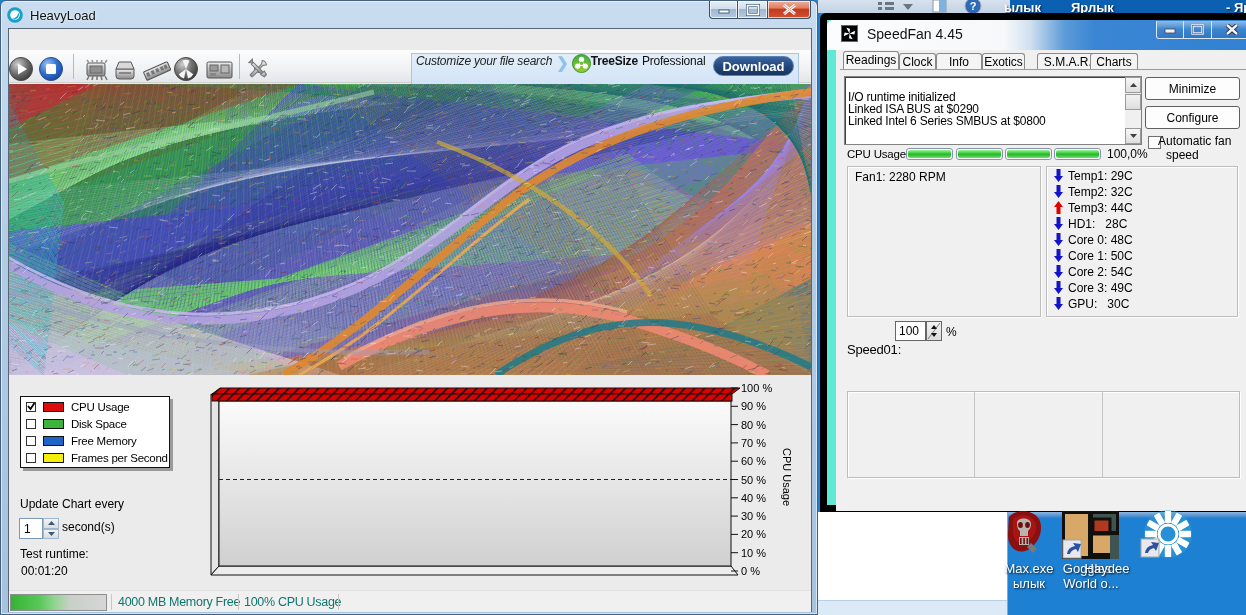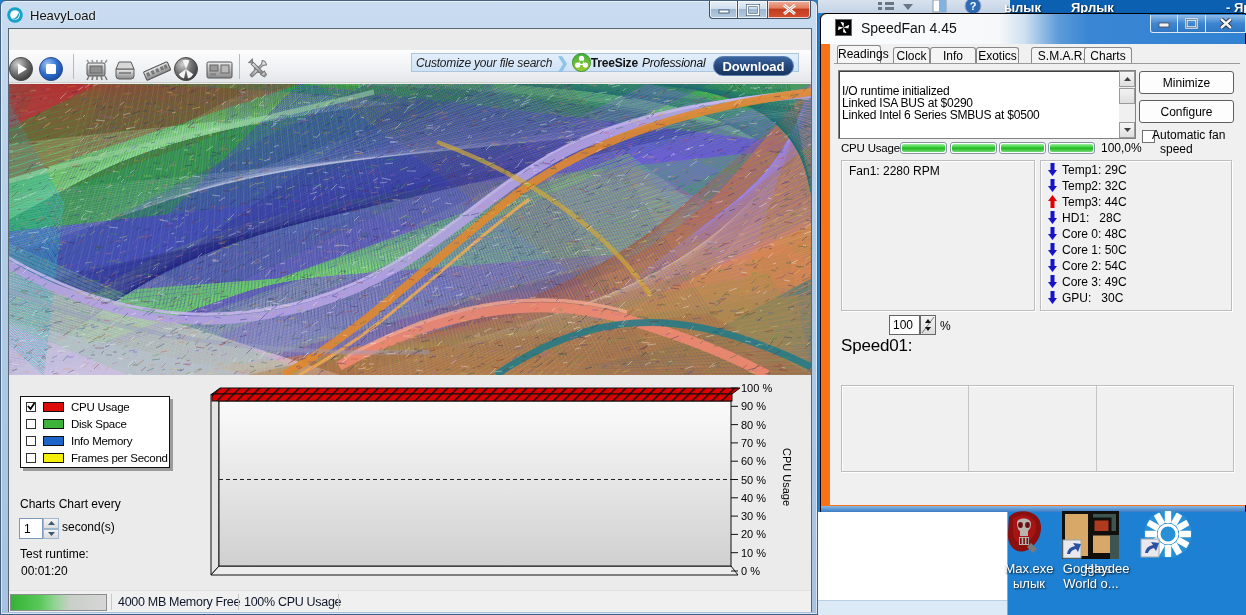--- a/index.html
+++ b/index.html
@@ -13,45 +13,45 @@
 .cb svg{display:block}
 #hl-min{left:708px;width:29px;border-radius:0 0 0 4px}
 #hl-max{left:737px;width:29px;border-left:none;border-right:none}
 #hl-close{left:766px;width:44px;border-radius:0 0 4px 0;background:linear-gradient(180deg,#f0b0a0 0%,#e08060 40%,#c33c1f 50%,#d25030 100%)}
 #hl-client{left:7px;top:27px;width:804px;height:584px;background:#ebebeb;border:1px solid #596673}
 #menubar{left:0;top:0;width:802px;height:20px;background:linear-gradient(180deg,#fbfbfd 0%,#eef0f8 55%,#e4e6f2 100%);border-bottom:1px solid #d8dce6;font-size:12.5px;color:#151515}
 #menubar span{position:absolute;top:4px}
 #toolbar{left:0;top:21px;width:802px;height:33px;background:linear-gradient(180deg,#fdfdfe 0%,#eff1f3 60%,#e4e7ea 100%);border-bottom:1px solid #cfcfcf}
 .tsep{position:absolute;top:4px;width:1px;height:25px;background:#b9b9b9}
 
-#ad{left:402px;top:3px;width:388px;height:19px;background:linear-gradient(180deg,#e3eefa,#cfe2f6);border:1px solid #adc6e0;display:flex;align-items:center}
+#ad{left:402px;top:3px;width:388px;height:37px;background:linear-gradient(180deg,#e3eefa,#cfe2f6);border:1px solid #adc6e0;display:flex;}
 #ad .t1{font-style:italic;font-size:12px;color:#222;margin-left:4px;letter-spacing:-.2px}
 #ad .chev{color:#8fc3e8;font-size:15px;font-weight:bold;margin:0 3px 0 4px}
 #ad .t2{font-weight:bold;font-size:12px;color:#111;letter-spacing:-.2px}
-#ad .t3{font-style:italic;font-size:12px;color:#111;margin-left:4px;letter-spacing:-.2px}
+#ad .t3{font-size:12px;color:#111;margin-left:4px;letter-spacing:-.2px}
 #dl{position:absolute;right:4px;top:2px;width:81px;height:20px;border-radius:11px;background:linear-gradient(180deg,#3c66a0 0%,#24477c 50%,#16345e 100%);border:1px solid #5c82b4;color:#fff;font-weight:bold;font-size:13px;text-align:center;line-height:20px}
 #fract{left:0;top:55px;width:802px;height:291px;background:#7f8fa0}
 
 #lower{left:0;top:346px;width:802px;height:216px;background:#ebebeb}
 #legend{left:11px;top:21px;width:150px;height:72px;background:#fff;border:1px solid #111;box-shadow:3px 3px 0 rgba(90,90,90,.55)}
 .lrow{position:absolute;left:5px;height:11px;display:flex;align-items:center}
 .lchk{width:10px;height:10px;border:1px solid #333;background:#fff;margin-right:7px;position:relative}
 .lsw{width:21px;height:10px;border:1px solid #111;margin-right:7px}
 .lrow span{font-size:11.5px;color:#000;letter-spacing:-.25px;white-space:nowrap}
 .small12{font-size:12px;color:#000}
 #spinbox{left:10px;top:143px;width:24px;height:21px;background:#fff;border:1px solid #7a9ab8;font-size:12px;padding:3px 0 0 4px}
 #spinbtn{left:34px;top:143px;width:16px;height:21px}
 .sbt{position:absolute;left:0;width:16px;height:10.5px;background:linear-gradient(180deg,#f4f4f4,#dcdcdc);border:1px solid #9fb8d0;display:flex;align-items:center;justify-content:center}
 
 #sbar{left:0;top:561px;width:802px;height:22px;background:#f0f0f0;border-top:1px solid #e2e2e2}
 #sprog{left:1px;top:3px;width:97px;height:17px;border:1px solid #8e8e8e;background:linear-gradient(90deg,#35b335 0%,#58c858 30%,#8ed48e 45%,#c9cfc9 62%,#d6d6d6 100%)}
 .ssep{position:absolute;top:3px;width:1px;height:16px;background:#c8c8c8}
-#sbar span{position:absolute;top:4px;font-size:12.5px;color:#0f172a;letter-spacing:-.3px}
-
-#sf{left:820px;top:13px;width:426px;height:499px;border:1px solid #000000;background:#f97316;border-radius:6px 0 0 0}
+#sbar span{position:absolute;top:4px;font-size:12.5px;color:#0f766e;letter-spacing:-.3px}
+
+#sf{left:820px;top:13px;width:426px;height:499px;border:7px solid #000000;background:#5eead4;border-radius:6px 0 0 0}
 #sf-title{left:0;top:0;width:424px;height:30px;background:linear-gradient(90deg,#fbfcfd 0%,#f6f8fa 42%,#cfe0f0 48%,#5d9bd8 56%,#3a86d4 63%,#3182d3 100%);border-radius:6px 0 0 0}
 #sf-title .t{position:absolute;left:40px;top:6px;font-size:14px;color:#111;text-shadow:0 0 2px #fff}
 #sf-ico{left:14px;top:5px;width:17px;height:17px;background:#000;border:1px solid #666}
 .sfb{position:absolute;top:1px;height:18px;border:1px solid #dce8f4;border-top:none;background:linear-gradient(180deg,rgba(255,255,255,.45),rgba(90,140,200,.25) 50%,rgba(40,90,160,.3));display:flex;align-items:center;justify-content:center}
 #sf-min{left:329px;width:28px;border-radius:0 0 0 3px}
 #sf-max{left:357px;width:27px;border-left:none;border-right:none}
 #sf-close{left:384px;width:41px;border-radius:0}
 #sf-client{left:9px;top:30px;width:417px;height:461px;background:#f0f0f0}
 
 .tab{position:absolute;top:3px;height:16px;background:#f4f4f4;border:1px solid #8a8a8a;border-bottom:none;border-radius:3px 3px 0 0;font-size:12px;color:#000;text-align:center;padding-top:1px}
@@ -329,29 +329,29 @@
             <span>CPU Usage</span>
           </div>
         <div class="lrow" style="top:21px">
             <div class="lchk"></div>
             <div class="lsw" style="background:#3cb43c"></div>
             <span>Disk Space</span>
           </div>
         <div class="lrow" style="top:38px">
             <div class="lchk"></div>
             <div class="lsw" style="background:#1e64c8"></div>
-            <span>Info Memory</span>
+            <span>Free Memory</span>
           </div>
         <div class="lrow" style="top:55px">
             <div class="lchk"></div>
             <div class="lsw" style="background:#f5ee0a"></div>
             <span>Frames per Second</span>
           </div>
       </div>
-      <div class="abs small12 txt" style="left:11px;top:122px">Charts Chart every</div>
+      <div class="abs small12 txt" style="left:11px;top:122px">Update Chart every</div>
       <div class="abs" id="spinbox">1</div>
       <div class="abs" id="spinbtn">
         <div class="sbt" style="top:0">
             <svg width="7" height="4">
               <path d="M0 4L3.5 0L7 4z" fill="#3c5a78"></path>
             </svg>
           </div>
         <div class="sbt" style="top:10.5px">
             <svg width="7" height="4">
               <path d="M0 0L3.5 4L7 0z" fill="#3c5a78"></path>
@@ -441,30 +441,30 @@
     <div class="sfb" id="sf-close">
         <svg width="14" height="11" viewBox="0 0 14 11">
           <path d="M2 1L12 10M12 1L2 10" stroke="#223" stroke-width="4.2"></path>
           <path d="M2 1L12 10M12 1L2 10" stroke="#f4f4f4" stroke-width="2.4"></path>
         </svg>
       </div>
   </div>
   <div class="abs" id="sf-client">
 
     <div id="tab-line"></div>
-    <div class="tab" id="tab0" style="left:7px;width:44px">Readings</div>
+    <div class="tab" id="tab0" style="left:7px;width:56px">Readings</div>
     <div class="tab" style="left:63px;width:37px">Clock</div>
     <div class="tab" style="left:100px;width:46px">Info</div>
     <div class="tab" style="left:146px;width:43px">Exotics</div>
     <div class="tab" style="left:201px;width:71px">S.M.A.R.T.</div>
     <div class="tab" style="left:254px;width:48px">Charts</div>
     <div class="abs" id="logbox">
       <div class="ln" style="top:13px">I/O runtime initialized</div>
       <div class="ln" style="top:25px">Linked ISA BUS at $0290</div>
-      <div class="ln" style="top:37px">Linked Intel 6 Series SMBUS at $0500</div>
+      <div class="ln" style="top:37px">Linked Intel 6 Series SMBUS at $0800</div>
       <div id="sfscroll">
         <div class="sarrow" style="top:0">
             <svg width="7" height="4">
               <path d="M0 4L3.5 0L7 4z" fill="#404040"></path>
             </svg>
           </div>
         <div class="sarrow" style="top:51px">
             <svg width="7" height="4">
               <path d="M0 0L3.5 4L7 0z" fill="#404040"></path>
             </svg>
@@ -523,21 +523,21 @@
       </svg>
 <div class="trow" style="left:232px;top:215px">Core 2: 54C</div>
 <svg class="abs" style="left:218px;top:231px" width="9" height="13">
         <path d="M4.5 13L9 7H6.5V0H2.5V7H0z" fill="#1515c8"></path>
       </svg>
 <div class="trow" style="left:232px;top:231px">Core 3: 49C</div>
 <svg class="abs" style="left:218px;top:247px" width="9" height="13">
         <path d="M4.5 13L9 7H6.5V0H2.5V7H0z" fill="#1515c8"></path>
       </svg>
 <div class="trow" style="left:232px;top:247px">GPU:   30C</div>
-    <div class="sf12" style="left:11px;top:292px;font-size:17px;letter-spacing:-.2px">Speed01:</div>
+    <div class="sf12" style="left:11px;top:292px;font-size:13px;letter-spacing:-.2px">Speed01:</div>
     <div class="abs" style="left:59px;top:271px;width:31px;height:20px;background:#fff;border:1px solid #666;font-size:12px;padding:2px 0 0 3px">100</div>
     <div class="abs" style="left:90px;top:271px;width:16px;height:20px;background:linear-gradient(180deg,#f4f4f4,#dcdcdc);border:1px solid #666">
       <svg width="14" height="18" viewBox="0 0 14 18">
           <path d="M13 1L1 17" stroke="#777"></path>
           <path d="M4 7l3-4 3 4z" fill="#111"></path>
           <path d="M4 11l3 4 3-4z" fill="#111"></path>
         </svg>
     </div>
     <div class="sf12" style="left:110px;top:275px">%</div>
     <div class="panel" style="left:11px;top:341px;width:393px;height:87px"></div>

